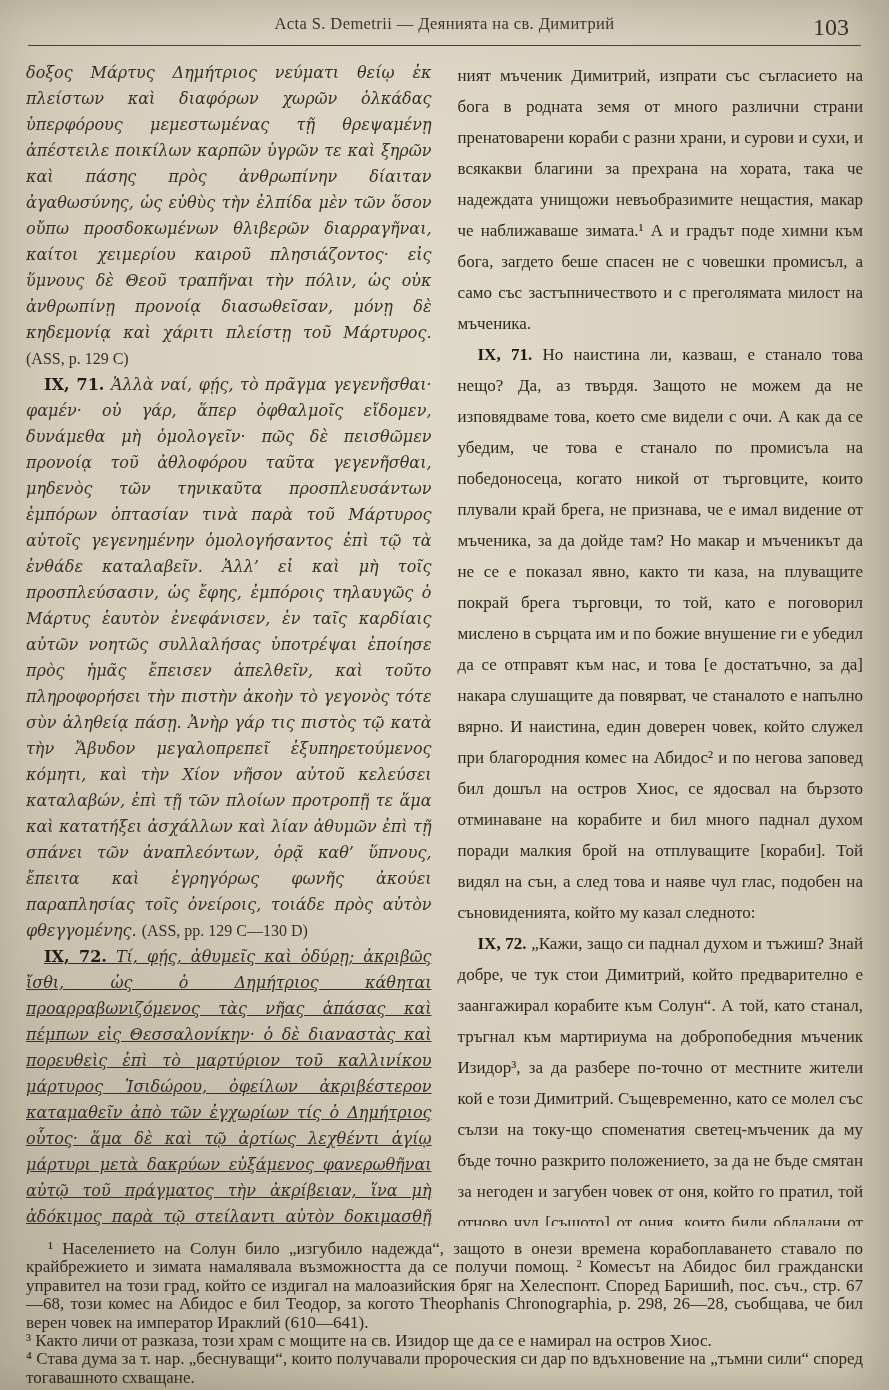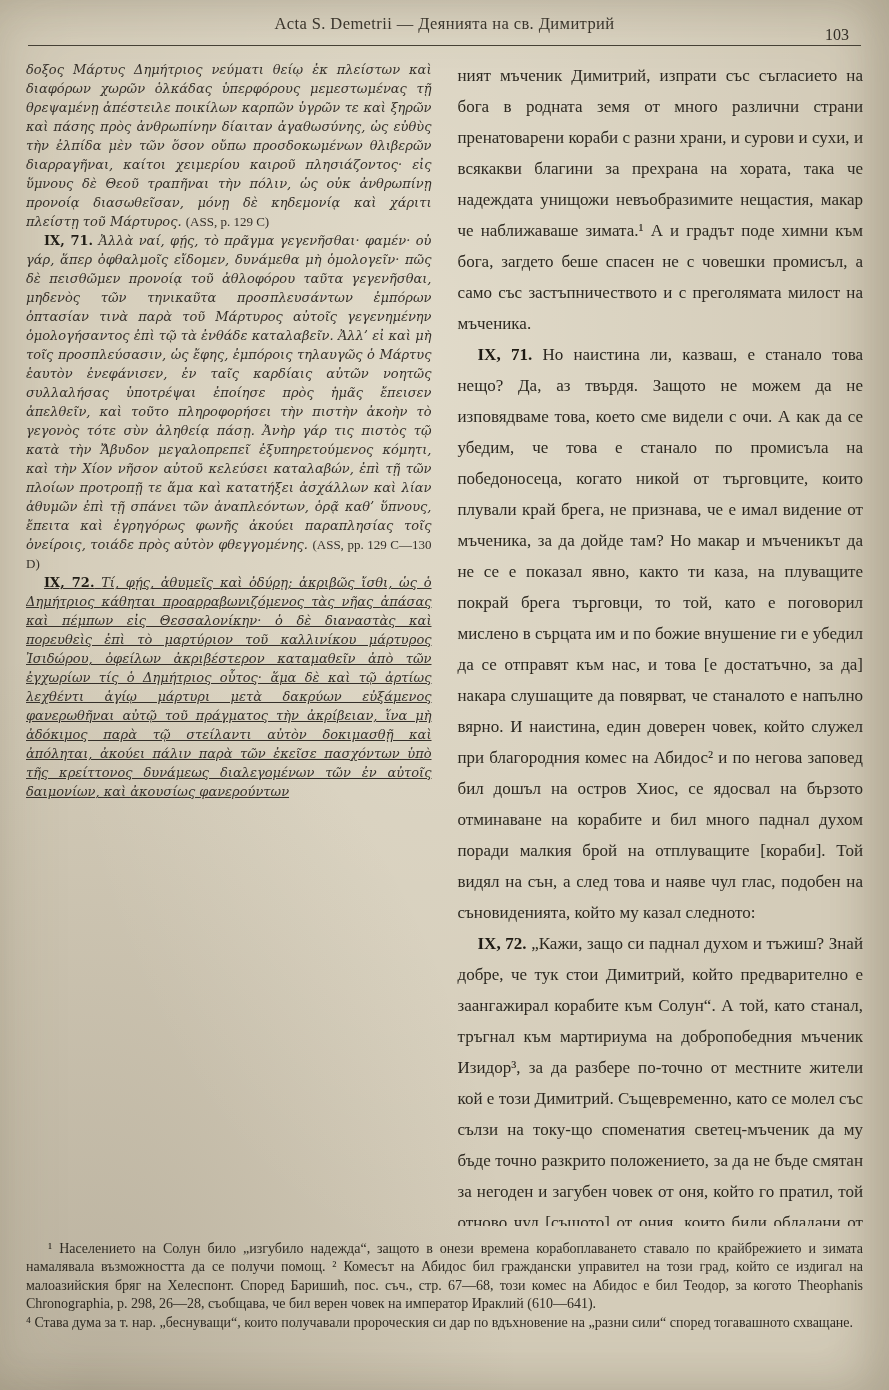--- a/index.html
+++ b/index.html
@@ -20,56 +20,56 @@
     box-shadow: inset 0 0 70px rgba(92,78,52,.20), inset -22px 0 40px rgba(70,58,36,.14);
     color:#2d2922;
   }
   
   .page-header{position:relative;height:26px;}
   .running-title{
     position:absolute;left:0;right:0;text-align:center;
     font-size:16.5px;letter-spacing:.4px;color:#3a352c;
   }
   .page-number{
-    position:absolute;right:14px;top:12px;
-    font-size:16px;color:#332e26;
+    position:absolute;right:14px;top:0;
+    font-size:24px;color:#332e26;
   }
   .header-rule{
     height:0;border-top:1.6px solid #454035;
     margin:5px 2px 14px 2px;
   }
   
   .columns{
     display:flex;gap:26px;
     height:1166px;overflow:hidden;
   }
   .col{flex:1 1 0;min-width:0;text-align:justify;}
   .col p{margin:0;}
   
   .col-greek{
     font-family:"DejaVu Serif", serif;
     font-style:italic;
-    font-size:13px;line-height:19px;
+    font-size:16px;line-height:26px;
     color:#35302a;
   }
   .col-greek .ref{font-style:normal;font-family:"Liberation Serif", serif;}
   .col-greek .plabel{font-style:normal;font-weight:bold;color:#211d16;}
   .gk-p2{text-indent:18px;margin-top:2px;}
   .gk-p3{text-indent:18px;margin-top:56px;text-decoration:underline;}
   
   .col-bg{
     font-size:17px;line-height:31px;
     color:#2c2820;
   }
   .col-bg .plabel{font-weight:bold;color:#1e1a13;}
   .bg-p2,.bg-p3{text-indent:20px;}
   
   .footnotes{
     margin-top:14px;
-    font-size:14px;line-height:18.4px;
+    font-size:17px;line-height:18.4px;
     text-align:justify;color:#2e2a22;
   }
   .footnotes p{margin:0;}
   .fn-indent{text-indent:22px;}
 </style>
 </head>
 <body>
 
 <div class="page">
 
@@ -90,16 +90,17 @@
     <section class="col col-bg" lang="bg">
       <p class="bg-p1"><span>ният мъченик Димитрий, изпрати със съгласието на бога в родната земя от много различни страни пренатоварени кораби с разни храни, и сурови и сухи, и всякакви благини за прехрана на хората, така че надеждата унищожи невъобразимите нещастия, макар че наближаваше зимата.¹ А и градът поде химни към бога, загдето беше спасен не с човешки промисъл, а само със застъпничеството и с преголямата милост на мъченика.</span></p>
       <p class="bg-p2"><span class="plabel">IX, 71.</span> <span>Но наистина ли, казваш, е станало това нещо? Да, аз твърдя. Защото не можем да не изповядваме това, което сме видели с очи. А как да се убедим, че това е станало по промисъла на победоносеца, когато никой от търговците, които плували край брега, не признава, че е имал видение от мъченика, за да дойде там? Но макар и мъченикът да не се е показал явно, както ти каза, на плуващите покрай брега търговци, то той, като е поговорил мислено в сърцата им и по божие внушение ги е убедил да се отправят към нас, и това [е достатъчно, за да] накара слушащите да повярват, че станалото е напълно вярно. И наистина, един доверен човек, който служел при благородния комес на Абидос² и по негова заповед бил дошъл на остров Хиос, се ядосвал на бързото отминаване на корабите и бил много паднал духом поради малкия брой на отплуващите [кораби]. Той видял на сън, а след това и наяве чул глас, подобен на съновиденията, който му казал следното:</span></p>
       <p class="bg-p3"><span class="plabel">IX, 72.</span> <span>„Кажи, защо си паднал духом и тъжиш? Знай добре, че тук стои Димитрий, който предварително е заангажирал корабите към Солун“. А той, като станал, тръгнал към мартириума на добропобедния мъченик Изидор³, за да разбере по-точно от местните жители кой е този Димитрий. Същевременно, като се молел със сълзи на току-що споменатия светец-мъченик да му бъде точно разкрито положението, за да не бъде смятан за негоден и загубен човек от оня, който го пратил, той отново чул [същото] от ония, които били обладани от свръхестествена сила (понеже в тях говорели зли духове)⁴,</span></p>
     </section>
 
   </main>
 
   <footer class="footnotes">
     <p class="fn-indent"><span>¹ Населението на Солун било „изгубило надежда“, защото в онези времена корабоплаването ставало по крайбрежието и зимата намалявала възможността да се получи помощ.</span> <span>² Комесът на Абидос бил граждански управител на този град, който се издигал на малоазийския бряг на Хелеспонт. Според Баришић, пос. съч., стр. 67—68, този комес на Абидос е бил Теодор, за когото Theophanis Chronographia, p. 298, 26—28, съобщава, че бил верен човек на император Ираклий (610—641).</span></p>
-    <p><span>⁴ Става дума за т. нар. „беснуващи“, които получавали пророческия си дар по вдъхновение на „разни сили“ според тогавашното схващане.</span></p>
+    <p><span>³ Както личи от разказа, този храм с мощите на св. Изидор ще да се е намирал на остров Хиос.</span></p>
+    <p><span>⁴ Става дума за т. нар. „беснуващи“, които получавали пророческия си дар по вдъхновение на „тъмни сили“ според тогавашното схващане.</span></p>
   </footer>
 
 </div>
 
 </body></html>

